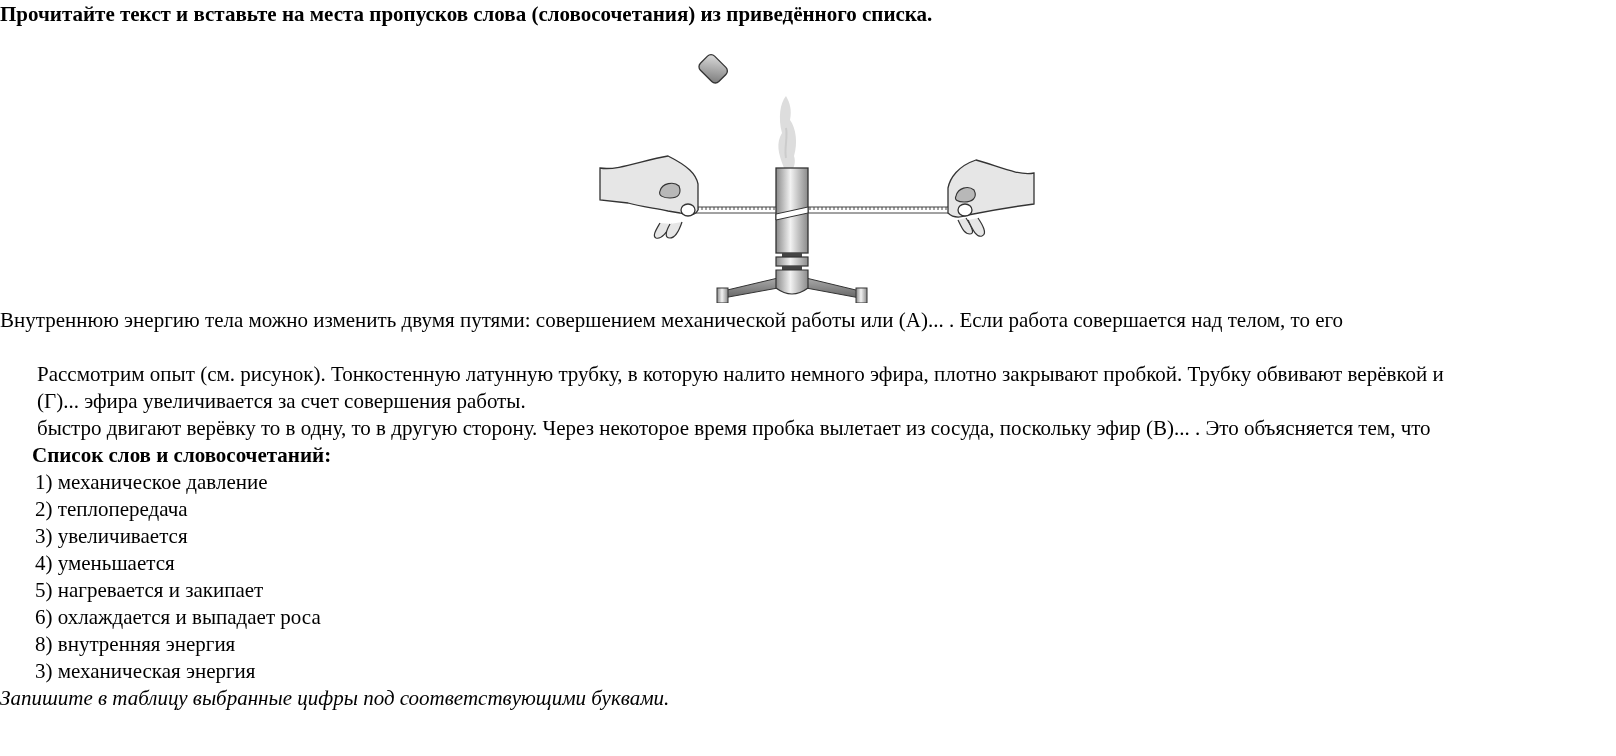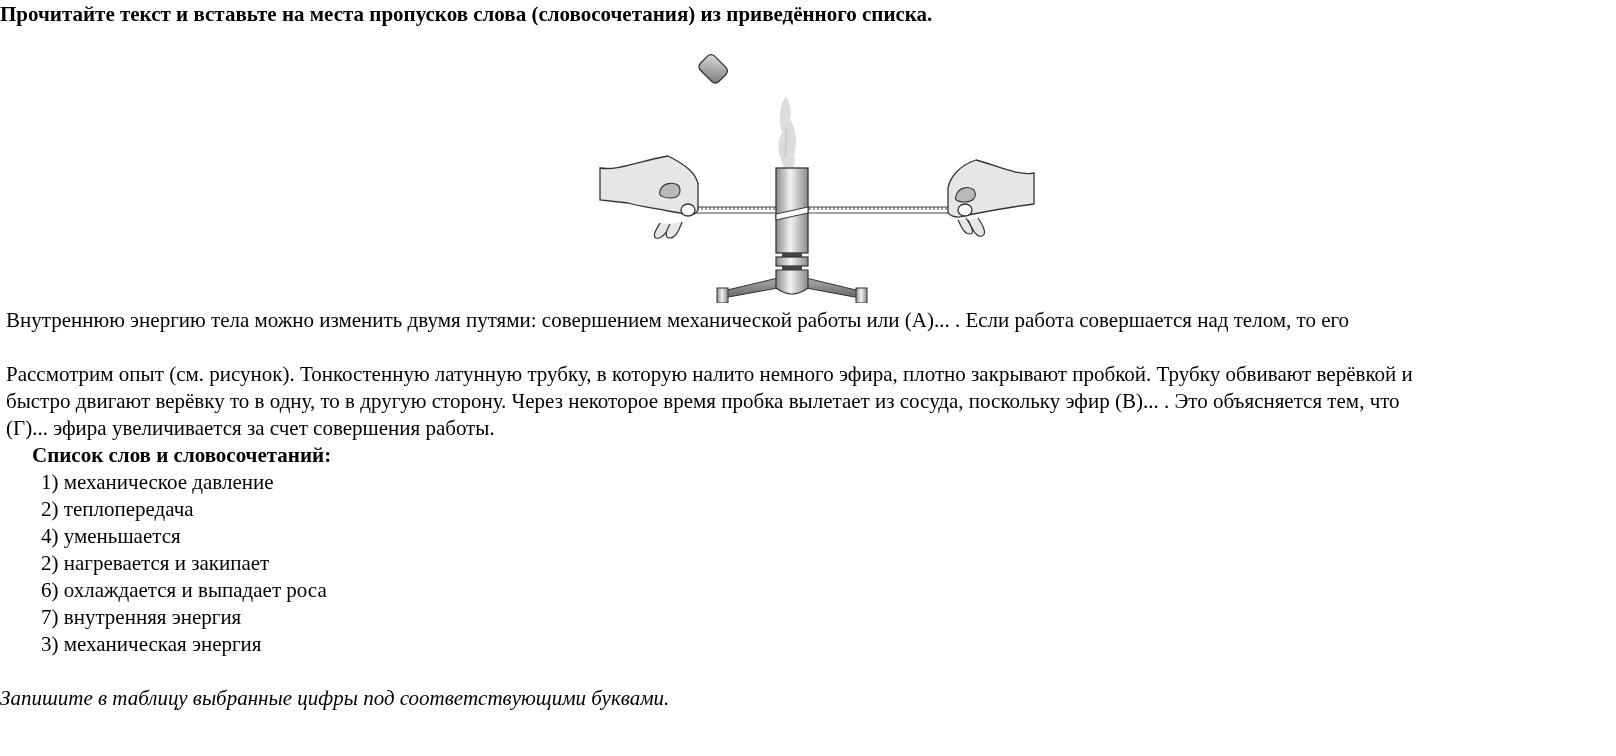--- a/index.html
+++ b/index.html
@@ -17,21 +17,21 @@
     color: #000000;
     position: relative;
   }
   .line {
     position: absolute;
     left: 0;
     white-space: nowrap;
   }
   .p-block {
     position: absolute;
-    left: 6px;
+    left: 0;
     width: 1448px;
   }
   .p-block div { white-space: nowrap; }
   .bold { font-weight: bold; padding-left: 32px; }
   .figure {
     position: absolute;
     left: 598px;
     top: 48px;
     width: 438px;
     height: 255px;
@@ -119,35 +119,36 @@
       <path d="M358 148 C360 140, 370 137, 376 142 C380 150, 374 154, 366 154 C360 154, 356 152, 358 148 Z" fill="#b8b8b8" stroke="#333" stroke-width="1.1"></path>
       <ellipse cx="367" cy="162" rx="7" ry="6" fill="#ffffff" stroke="#333" stroke-width="1.3"></ellipse>
     </g>
   </svg>
 </div>
 
 <div class="p-block" style="top:307px;">
   <div>Внутреннюю энергию тела можно изменить двумя путями: совершением механической работы или (А)... . Если работа совершается над телом, то его</div>
 </div>
 
-<div class="p-block" style="top:361px;">
+<div class="p-block" style="top:361px;margin-left:37px;">
   <div>Рассмотрим опыт (см. рисунок). Тонкостенную латунную трубку, в которую налито немного эфира, плотно закрывают пробкой. Трубку обвивают верёвкой и</div>
+  <div>(Г)... эфира увеличивается за счет совершения работы.</div>
   <div>быстро двигают верёвку то в одну, то в другую сторону. Через некоторое время пробка вылетает из сосуда, поскольку эфир (В)... . Это объясняется тем, что</div>
-  <div>(Г)... эфира увеличивается за счет совершения работы.</div>
 </div>
 
 <div class="line bold" style="top:442px;">Список слов и словосочетаний:</div>
 
 <div class="p-block" style="top:469px;margin-left:35px;">
   <div>1) механическое давление</div>
   <div>2) теплопередача</div>
+  <div>3) увеличивается</div>
   <div>4) уменьшается</div>
-  <div>2) нагревается и закипает</div>
+  <div>5) нагревается и закипает</div>
   <div>6) охлаждается и выпадает роса</div>
-  <div>7) внутренняя энергия</div>
+  <div>8) внутренняя энергия</div>
   <div>3) механическая энергия</div>
 </div>
 
 <div class="line" style="top:685px;font-style:italic;">Запишите в таблицу выбранные цифры под соответствующими буквами.</div>
 
 <div class="source">
   <span class="label">Источники:</span>
   <span class="link">Банк ФИПИ</span>
 </div>
 

